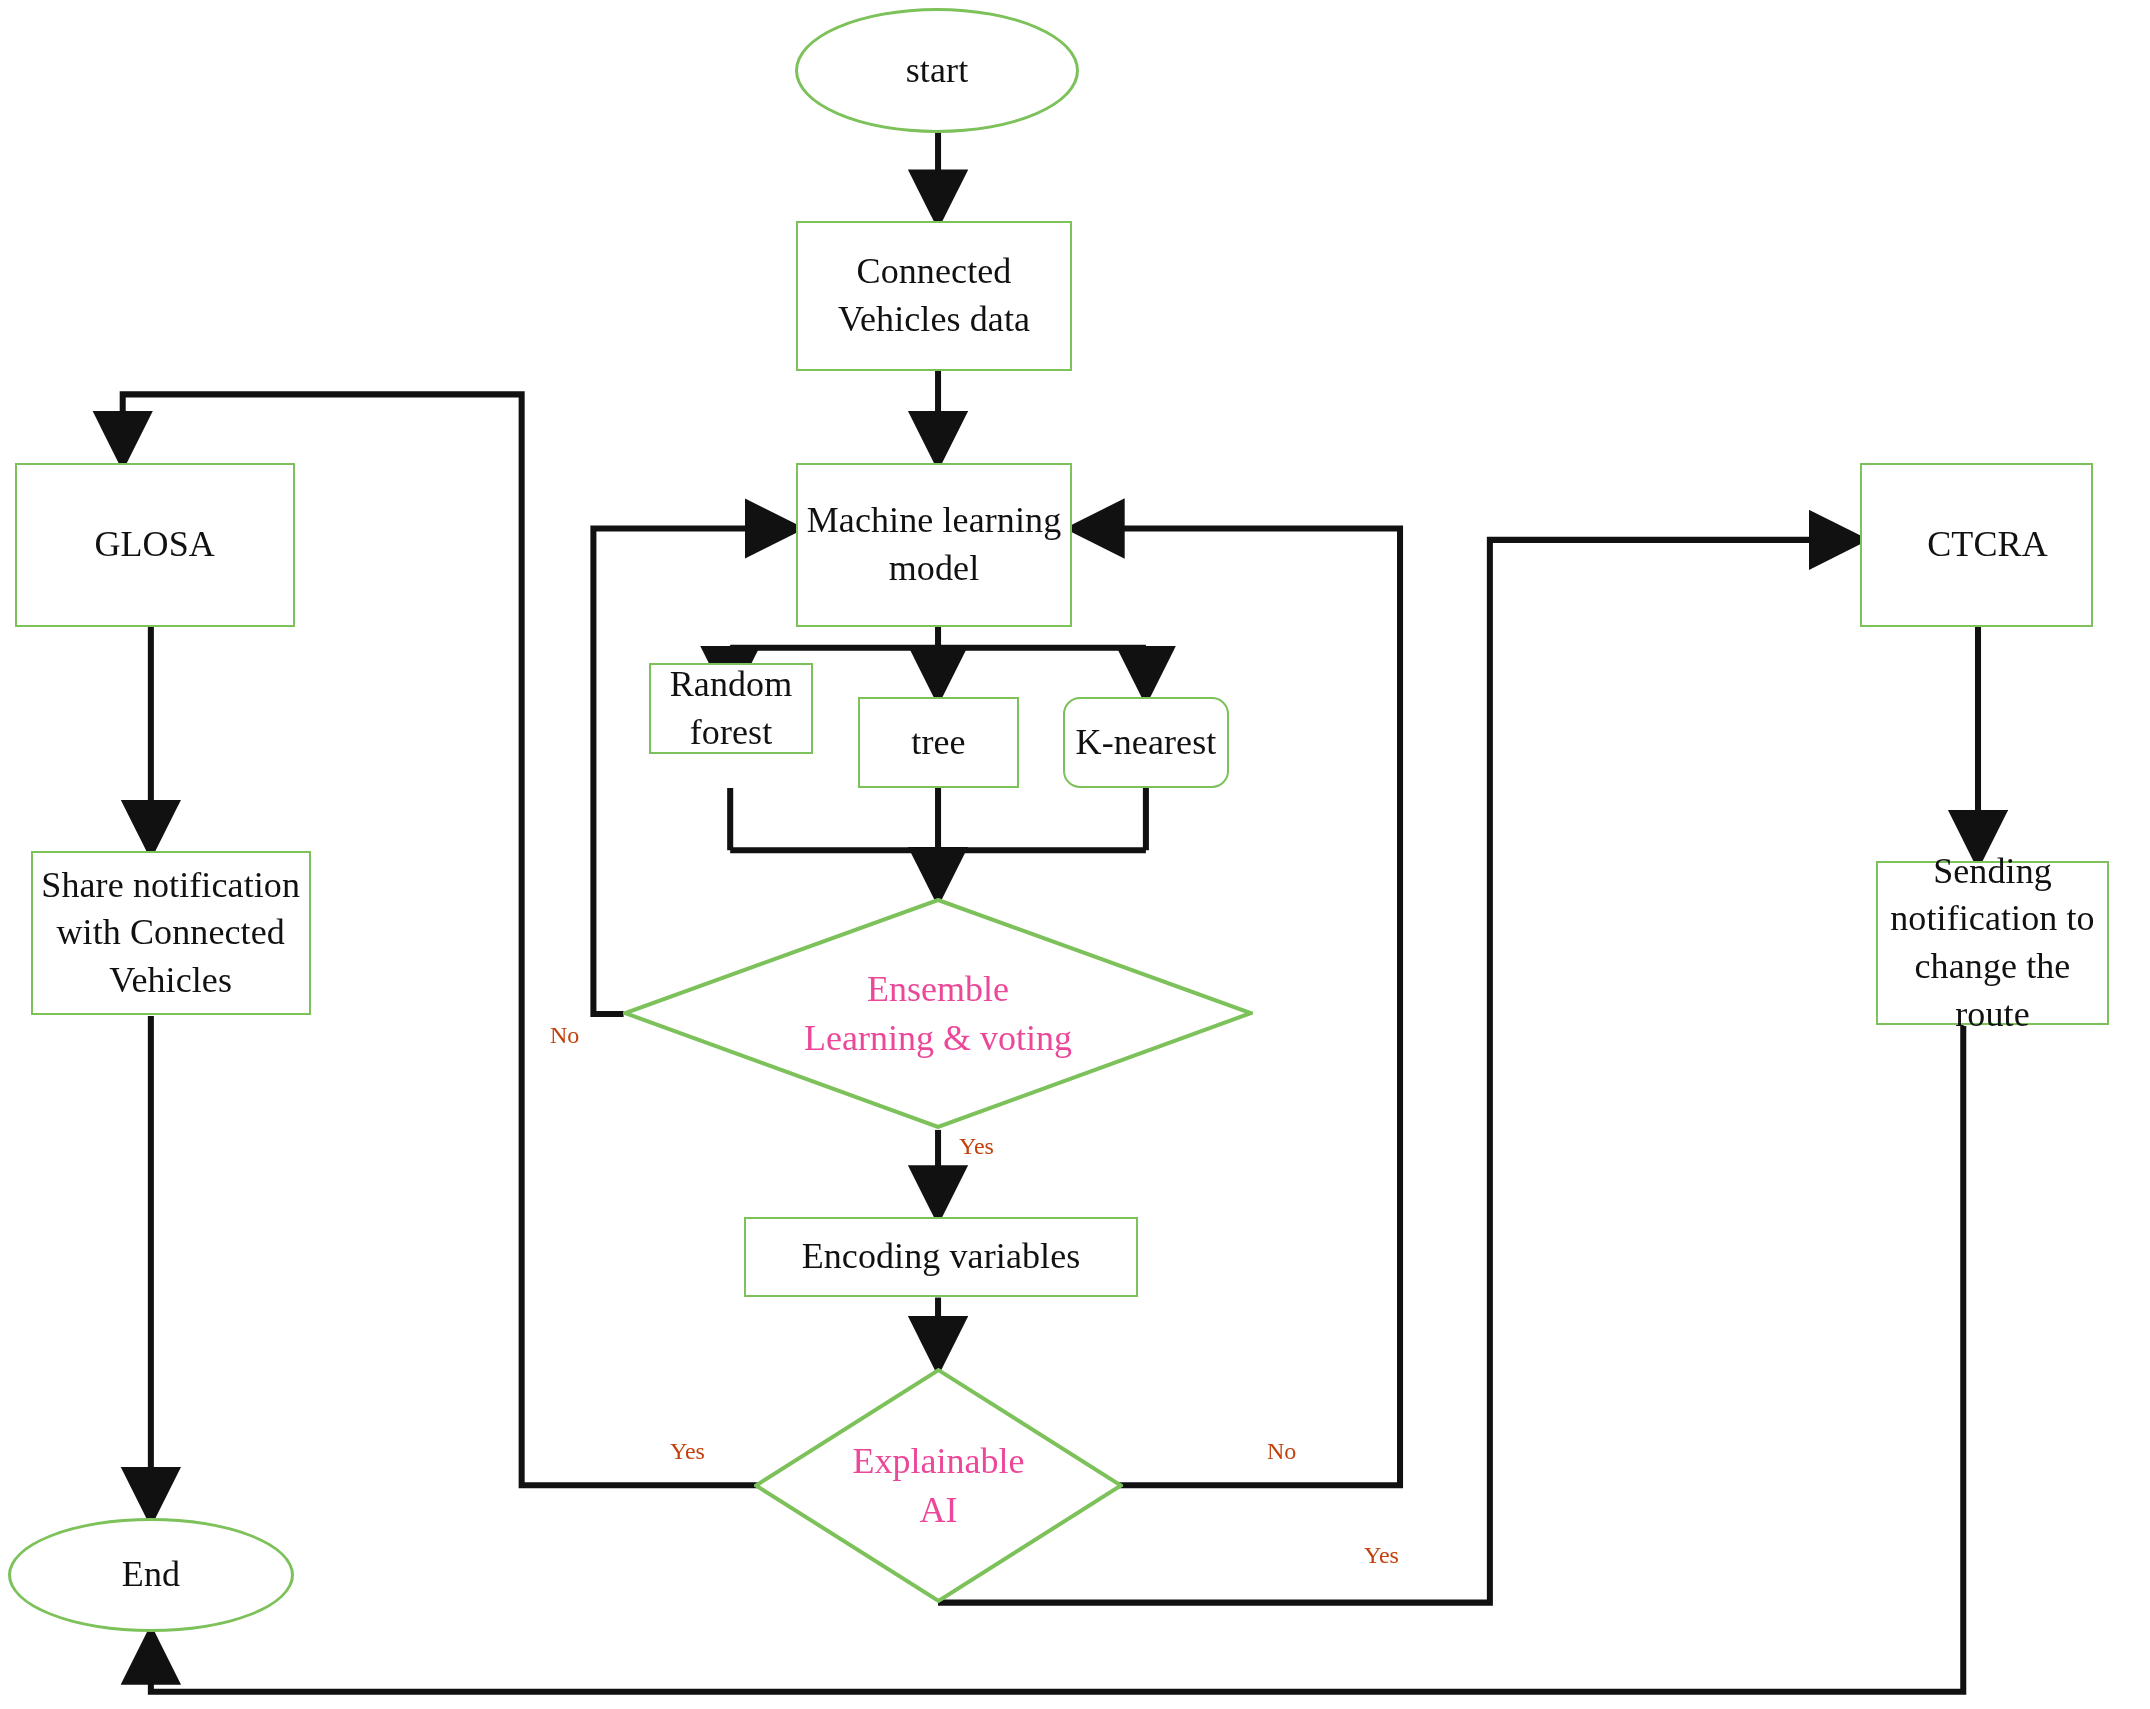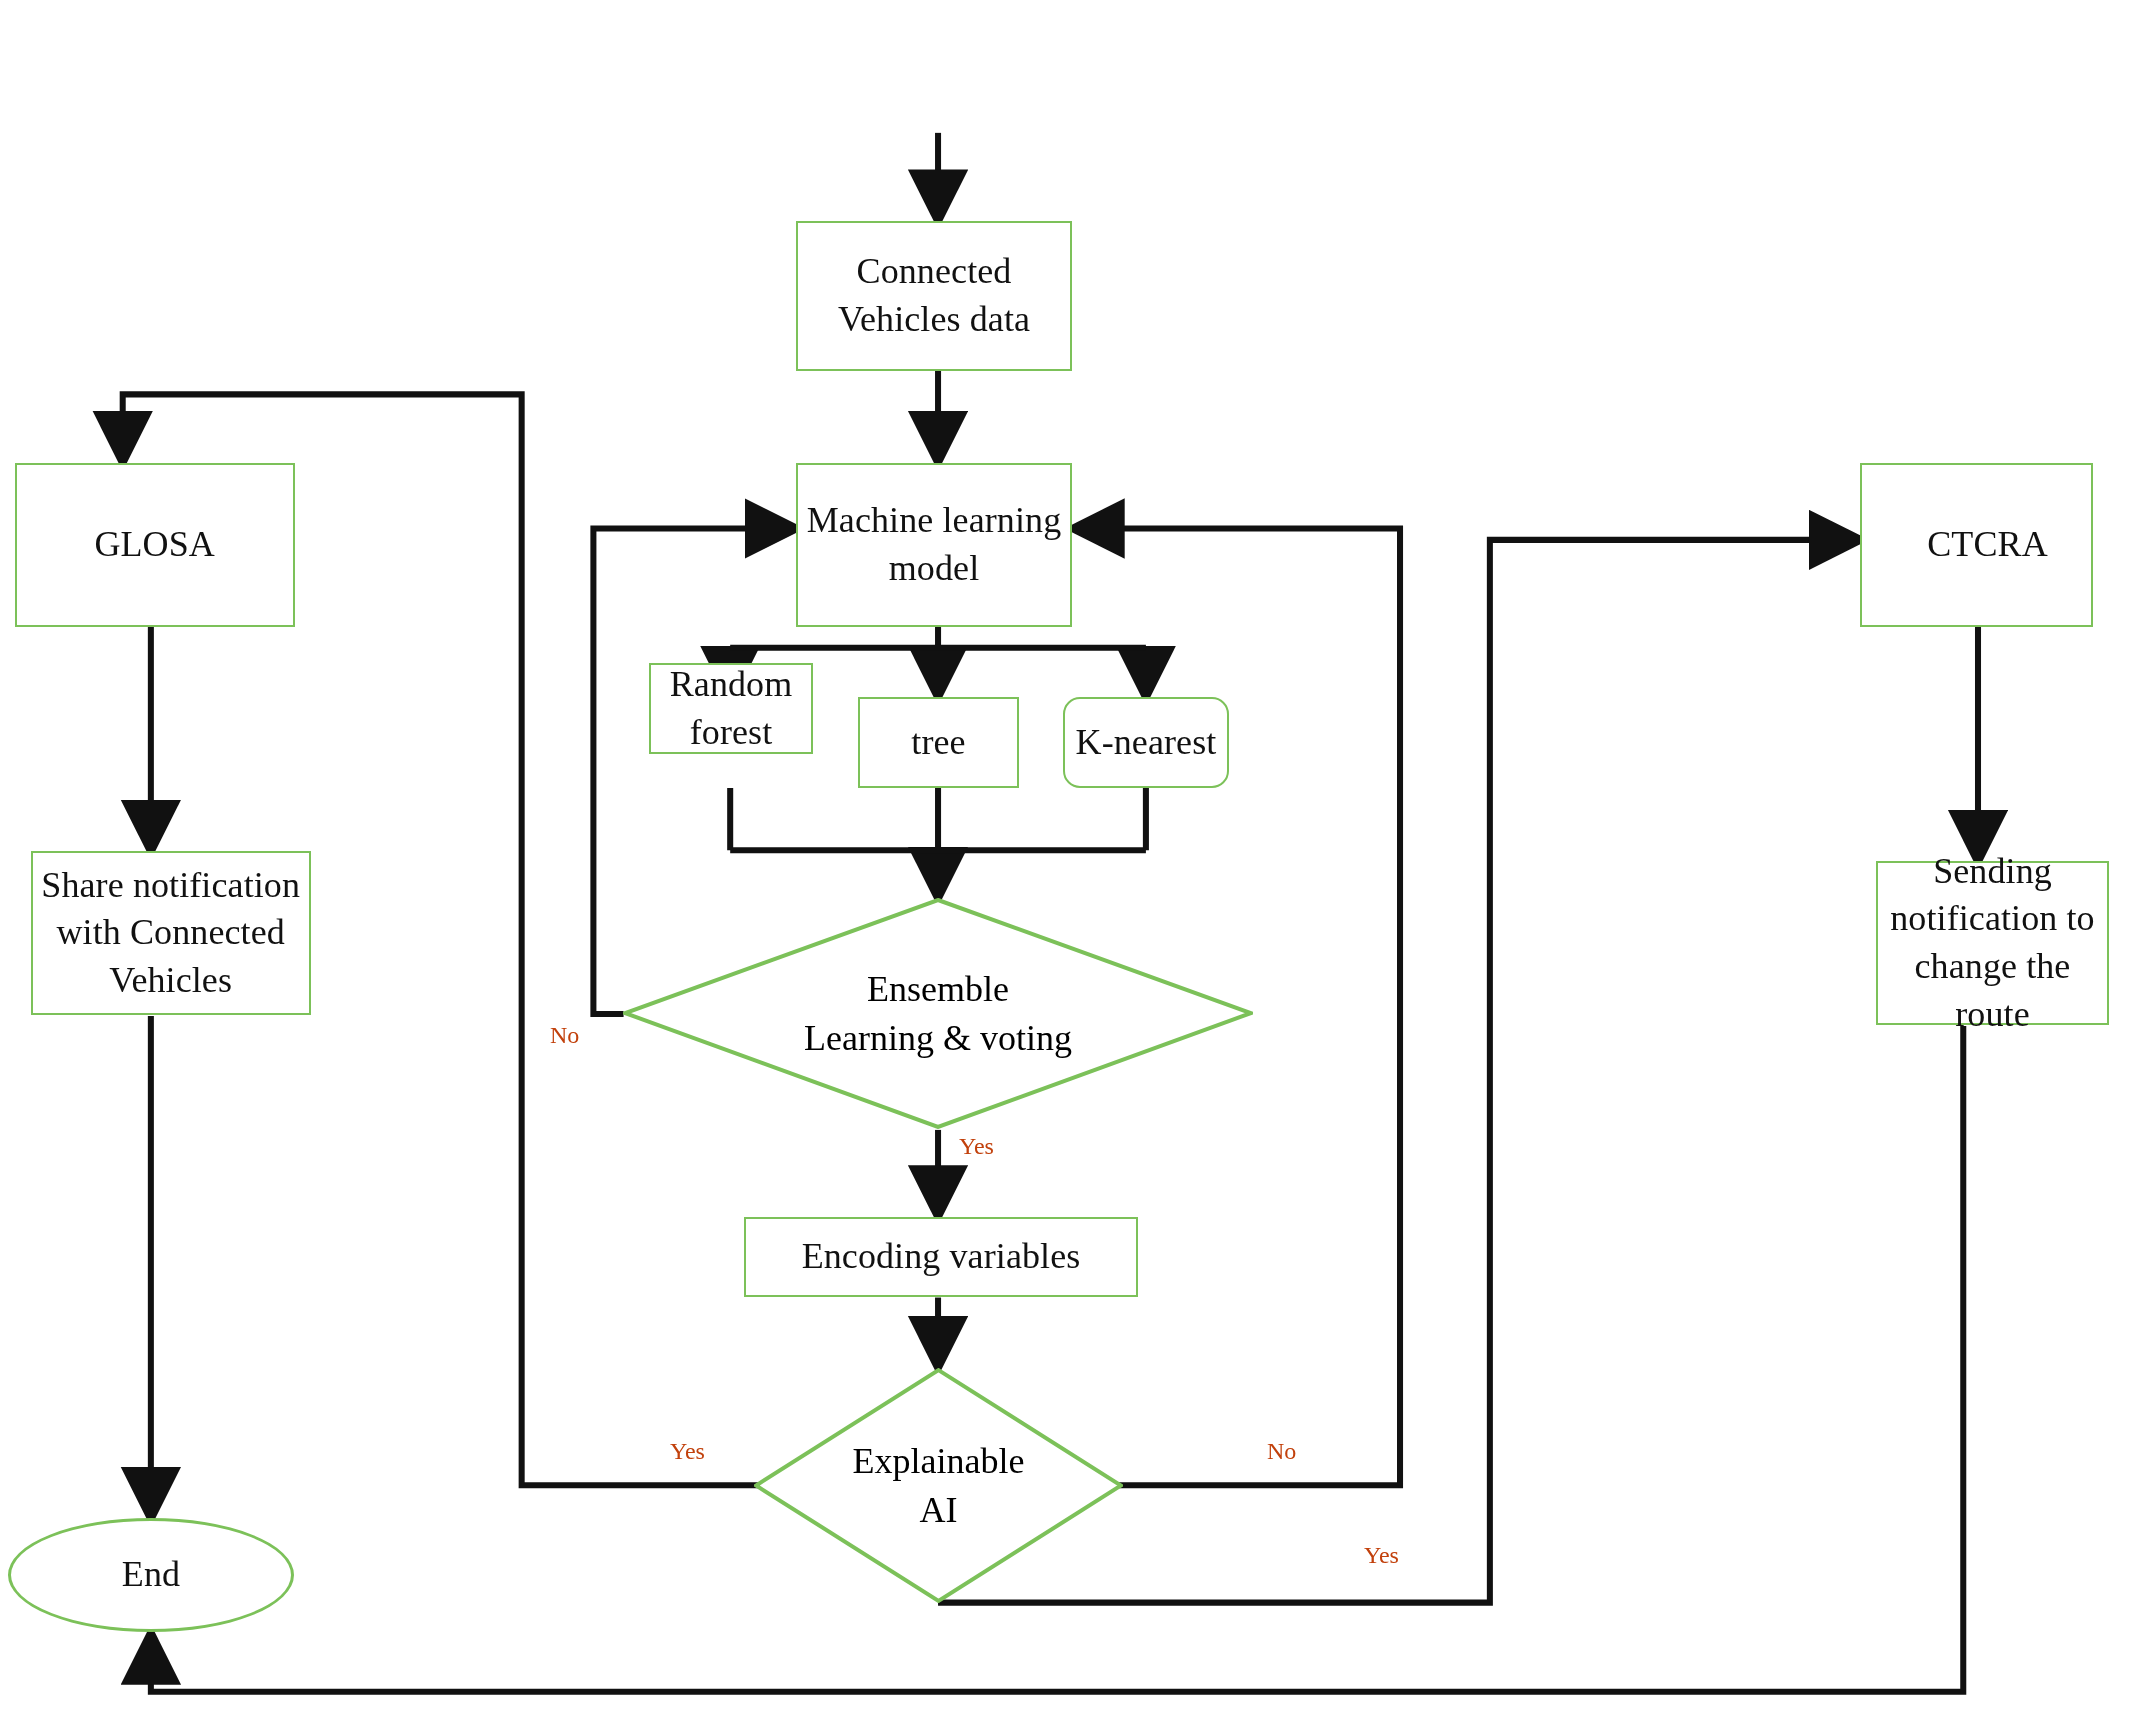--- a/index.html
+++ b/index.html
@@ -32,21 +32,21 @@
     border-radius:50%;
     font-size:36px;
   }
   .diamond{
     position:absolute;
   }
   .diamond .dlabel{
     position:absolute;left:0;top:0;width:100%;height:100%;
     display:flex;align-items:center;justify-content:center;
     text-align:center;white-space:pre-line;
-    font-size:36px;color:#000000;line-height:1.34;
+    font-size:36px;color:#ec4899;line-height:1.34;
   }
   .edge-label{
     position:absolute;
     font-size:24px;
     color:#c2410c;
     white-space:nowrap;
   }
 </style>
 </head>
 <body>
@@ -92,20 +92,23 @@
       <path d="M2928,1530 L2928,2523 L225,2523 L225,2435"></path>
     </g>
     <g fill="none" stroke="#111111" stroke-width="9">
 
       <path d="M1399,935 L1399,966 M1089,966 L1709,966"></path>
 
       <path d="M1089,1175 L1089,1268 M1399,1175 L1399,1268 M1709,1175 L1709,1268 M1089,1268 L1709,1268"></path>
     </g>
   </svg>
 
+  <div class="node ellipse" style="left:795px;top:8px;width:284px;height:125px;">
+    <span>start</span>
+  </div>
 
   <div class="node rect" style="left:796px;top:221px;width:276px;height:150px;">
     <span>Connected
 Vehicles data</span>
   </div>
 
   <div class="node rect" style="left:796px;top:463px;width:276px;height:164px;">
     <span>Machine learning
 model</span>
   </div>

